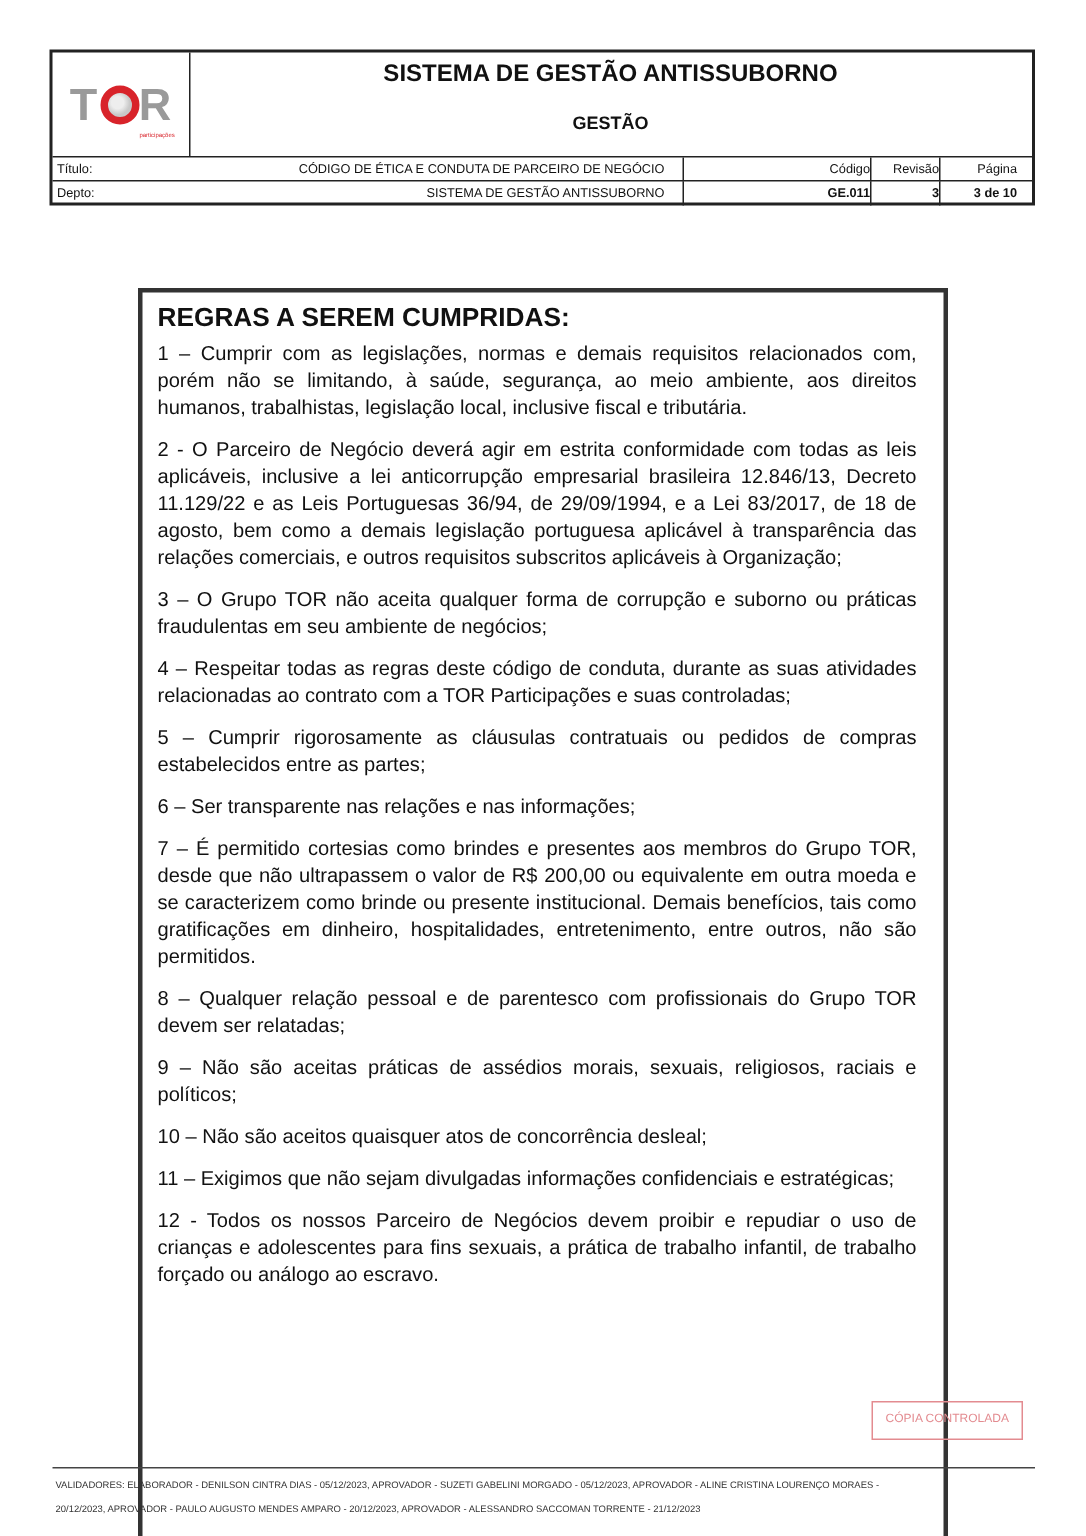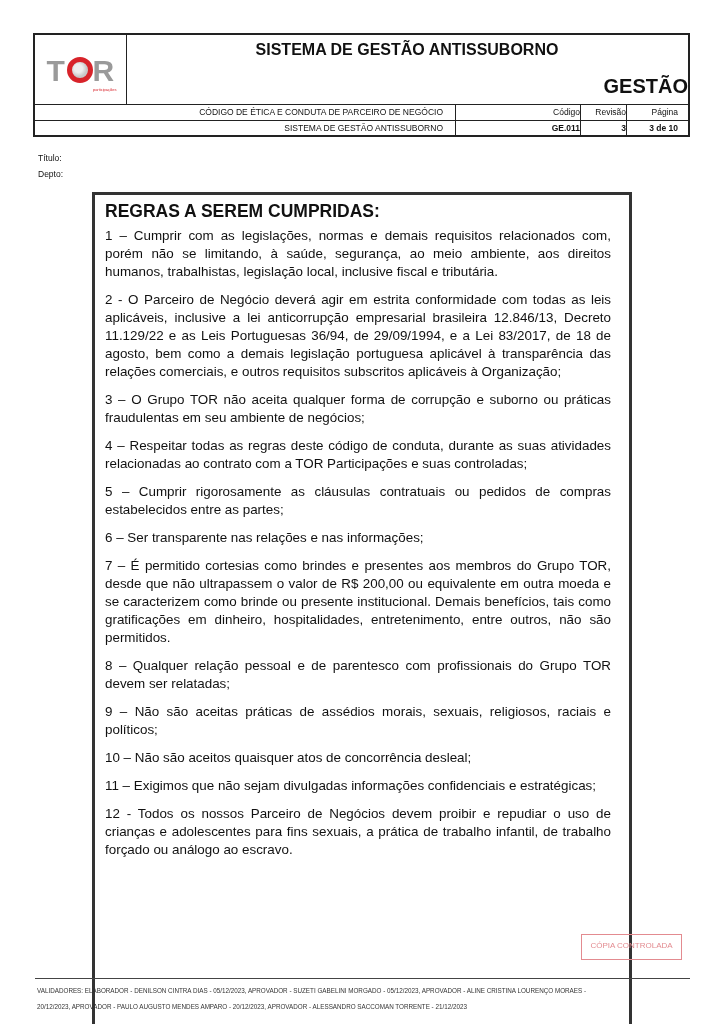--- a/index.html
+++ b/index.html
@@ -19,28 +19,28 @@
   .logo .t { position: absolute; left: 2px; top: 4px; font-weight: bold; font-size: 30px; color: #9a9a9a; letter-spacing: -2px; font-family: "Liberation Sans", sans-serif; }
   .logo .o { position: absolute; left: 22px; top: 7px; width: 26px; height: 26px; border-radius: 50%;
     border: 5px solid #d8232a; box-sizing: border-box; background: radial-gradient(circle at 40% 40%, #eee 0 30%, #c8c8c8 60%); }
   .logo .r { position: absolute; left: 48px; top: 4px; font-weight: bold; font-size: 30px; color: #9a9a9a; font-family: "Liberation Sans", sans-serif; }
   .logo .sub { position: absolute; right: 0; bottom: -2px; font-size: 4px; color: #d8232a; }
   .title-cell {
     position: absolute; left: 91px; top: 0; right: 0; height: 69px;
     text-align: center; font-weight: bold;
   }
   .title-cell .t1 { position: absolute; left: 0; right: 0; top: 6px; font-size: 16px; }
-  .title-cell .t2 { position: absolute; left: 0; right: 0; top: 40px; font-size: 20px; text-align: right; }
+  .title-cell .t2 { position: absolute; left: 0; right: 0; top: 40px; font-size: 12px; }
   .row {
     position: absolute; left: 0; right: 0; height: 16px; font-size: 8.5px;
     border-top: 1.5px solid #222; box-sizing: border-box;
   }
   .row1 { top: 69px; }
   .row2 { top: 85px; }
-  .row .lbl { position: absolute; left: 3px; top: 2px; margin-top: 46px; }
+  .row .lbl { position: absolute; left: 3px; top: 2px; }
   .row .val { position: absolute; left: 48px; width: 360px; top: 2px; text-align: right; font-weight: normal; }
   .row .c { position: absolute; top: 0; height: 16px; border-left: 1.5px solid #222; text-align: right; line-height: 14px; box-sizing: border-box; }
   .c-code { left: 420px; width: 125px; }
   .c-rev  { left: 545px; width: 46px; }
   .c-pag  { left: 591px; width: 52px; }
   .row2 .c { font-weight: bold; }
 
   .rules-box {
     position: absolute; left: 92px; top: 192px; width: 540px; height: 952px;
     border: 3px solid #333; box-sizing: border-box; padding: 6px 18px 0 10px;

